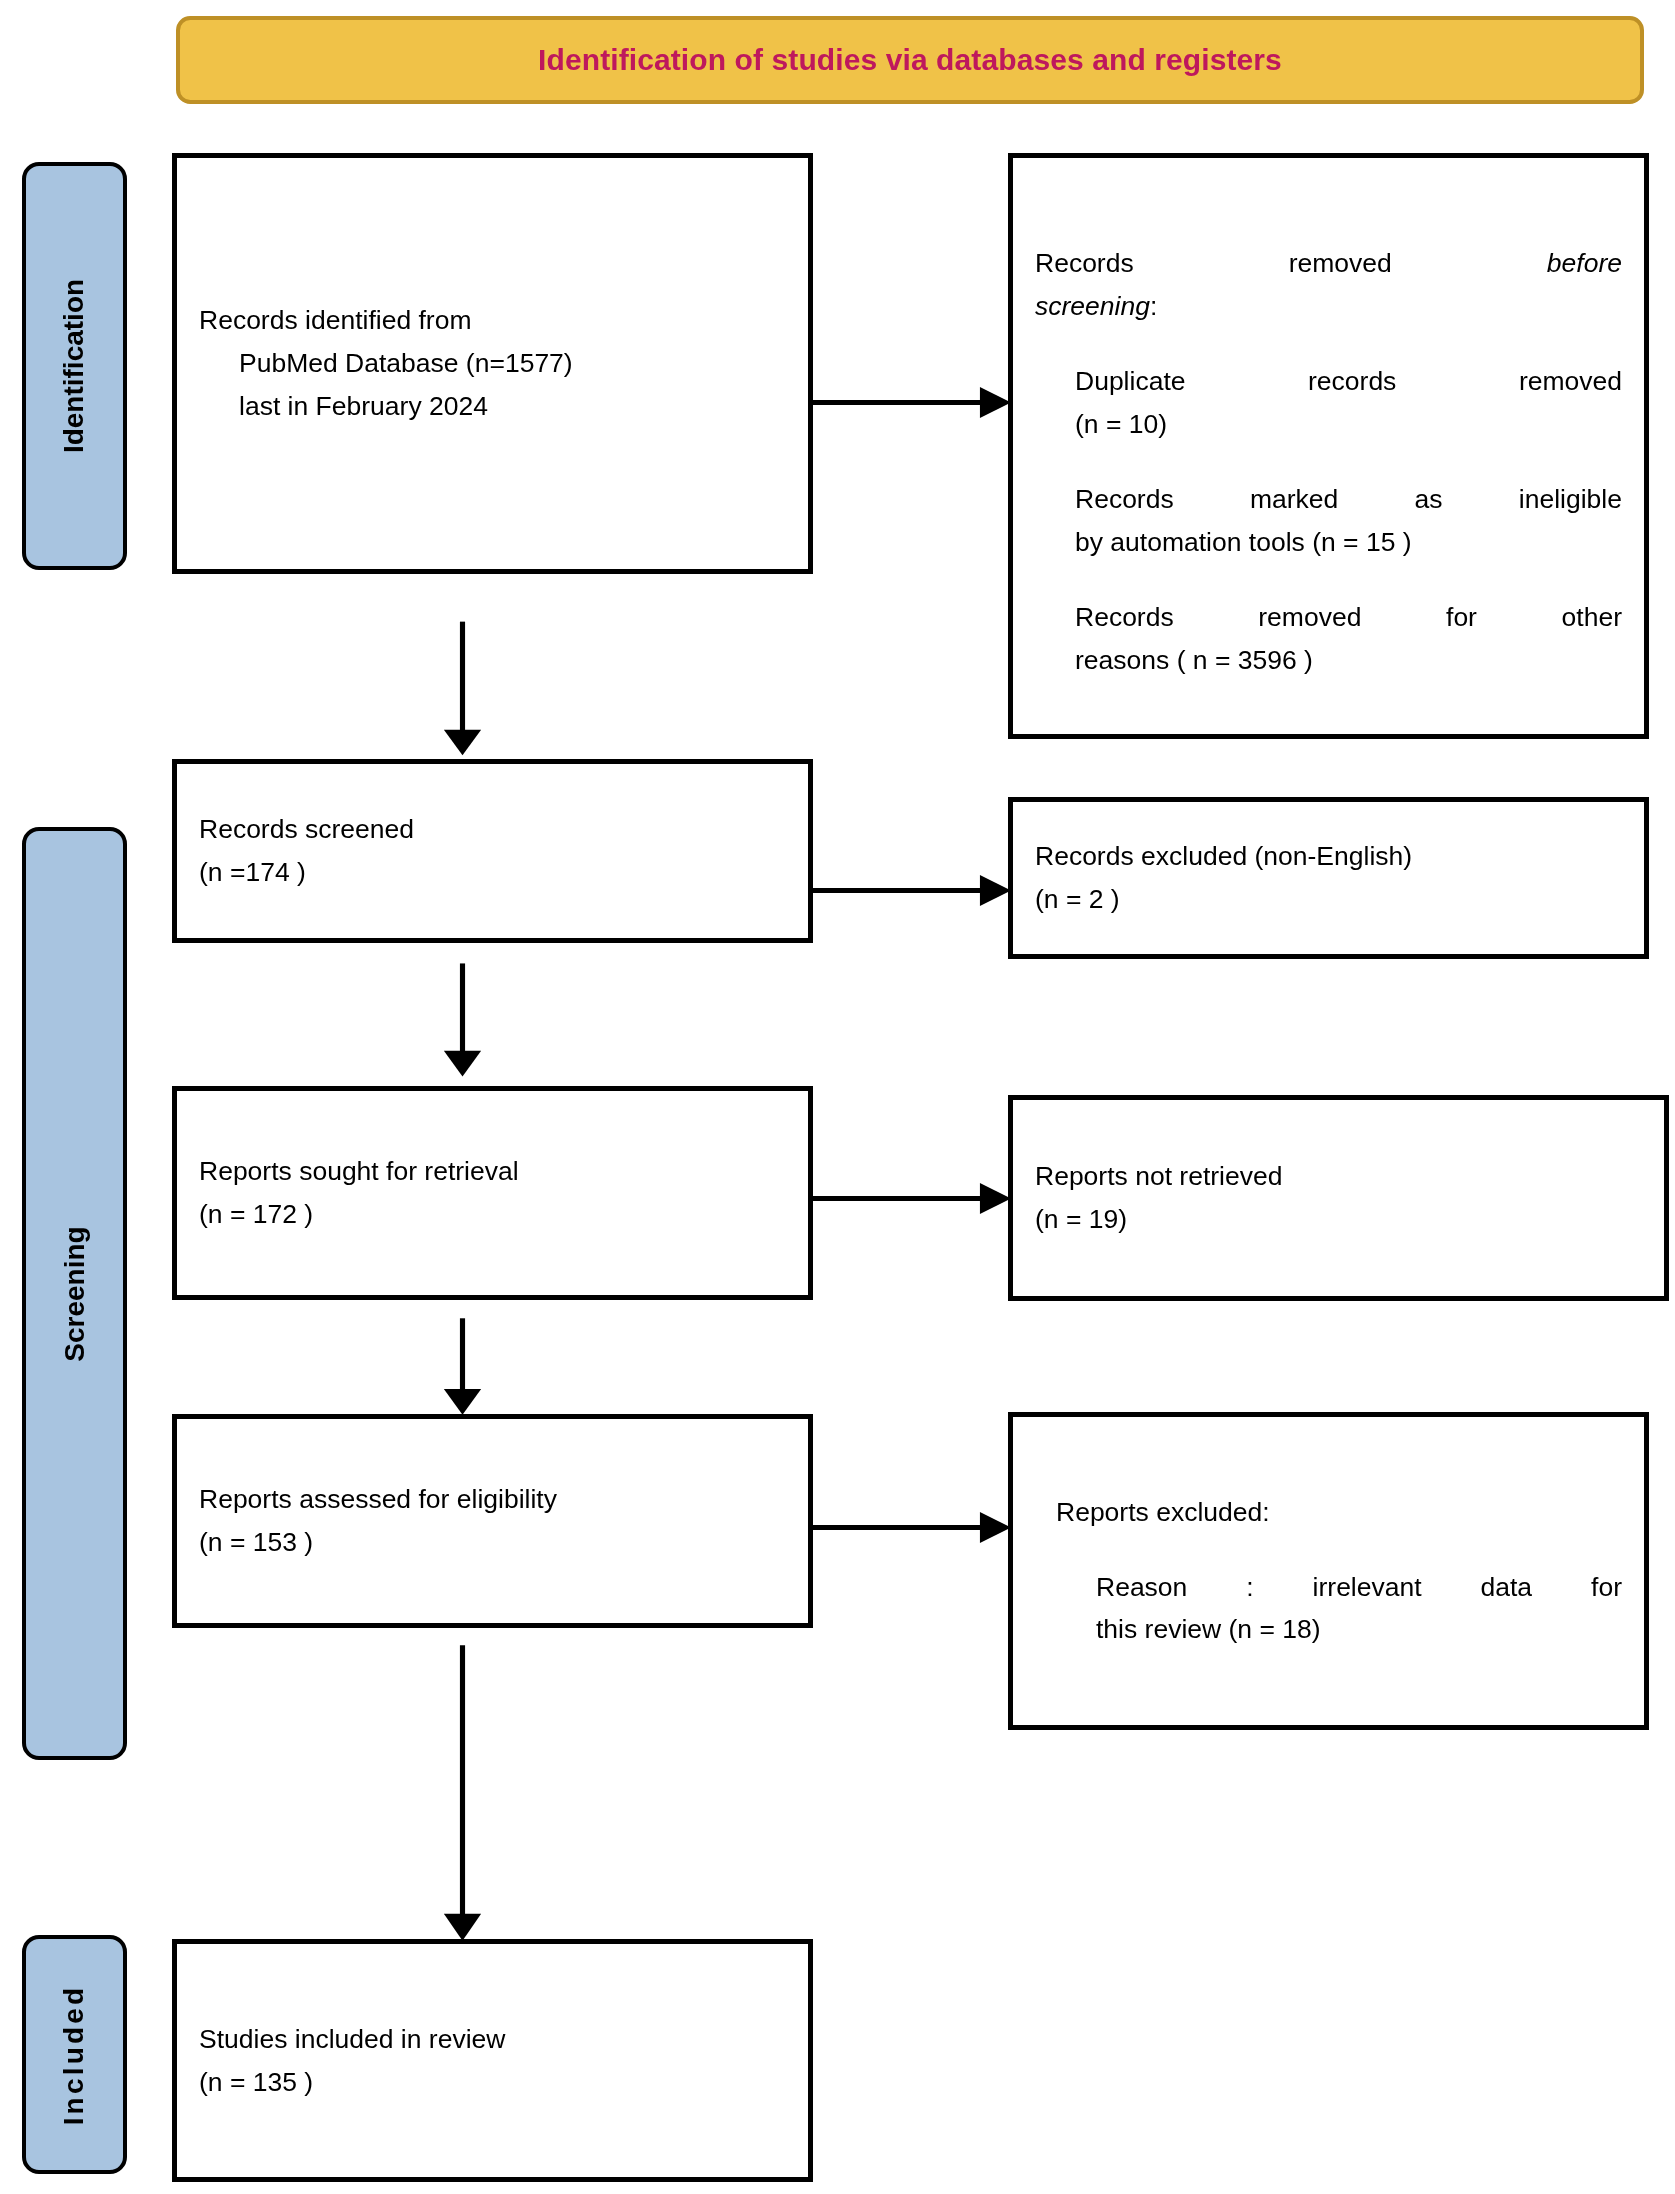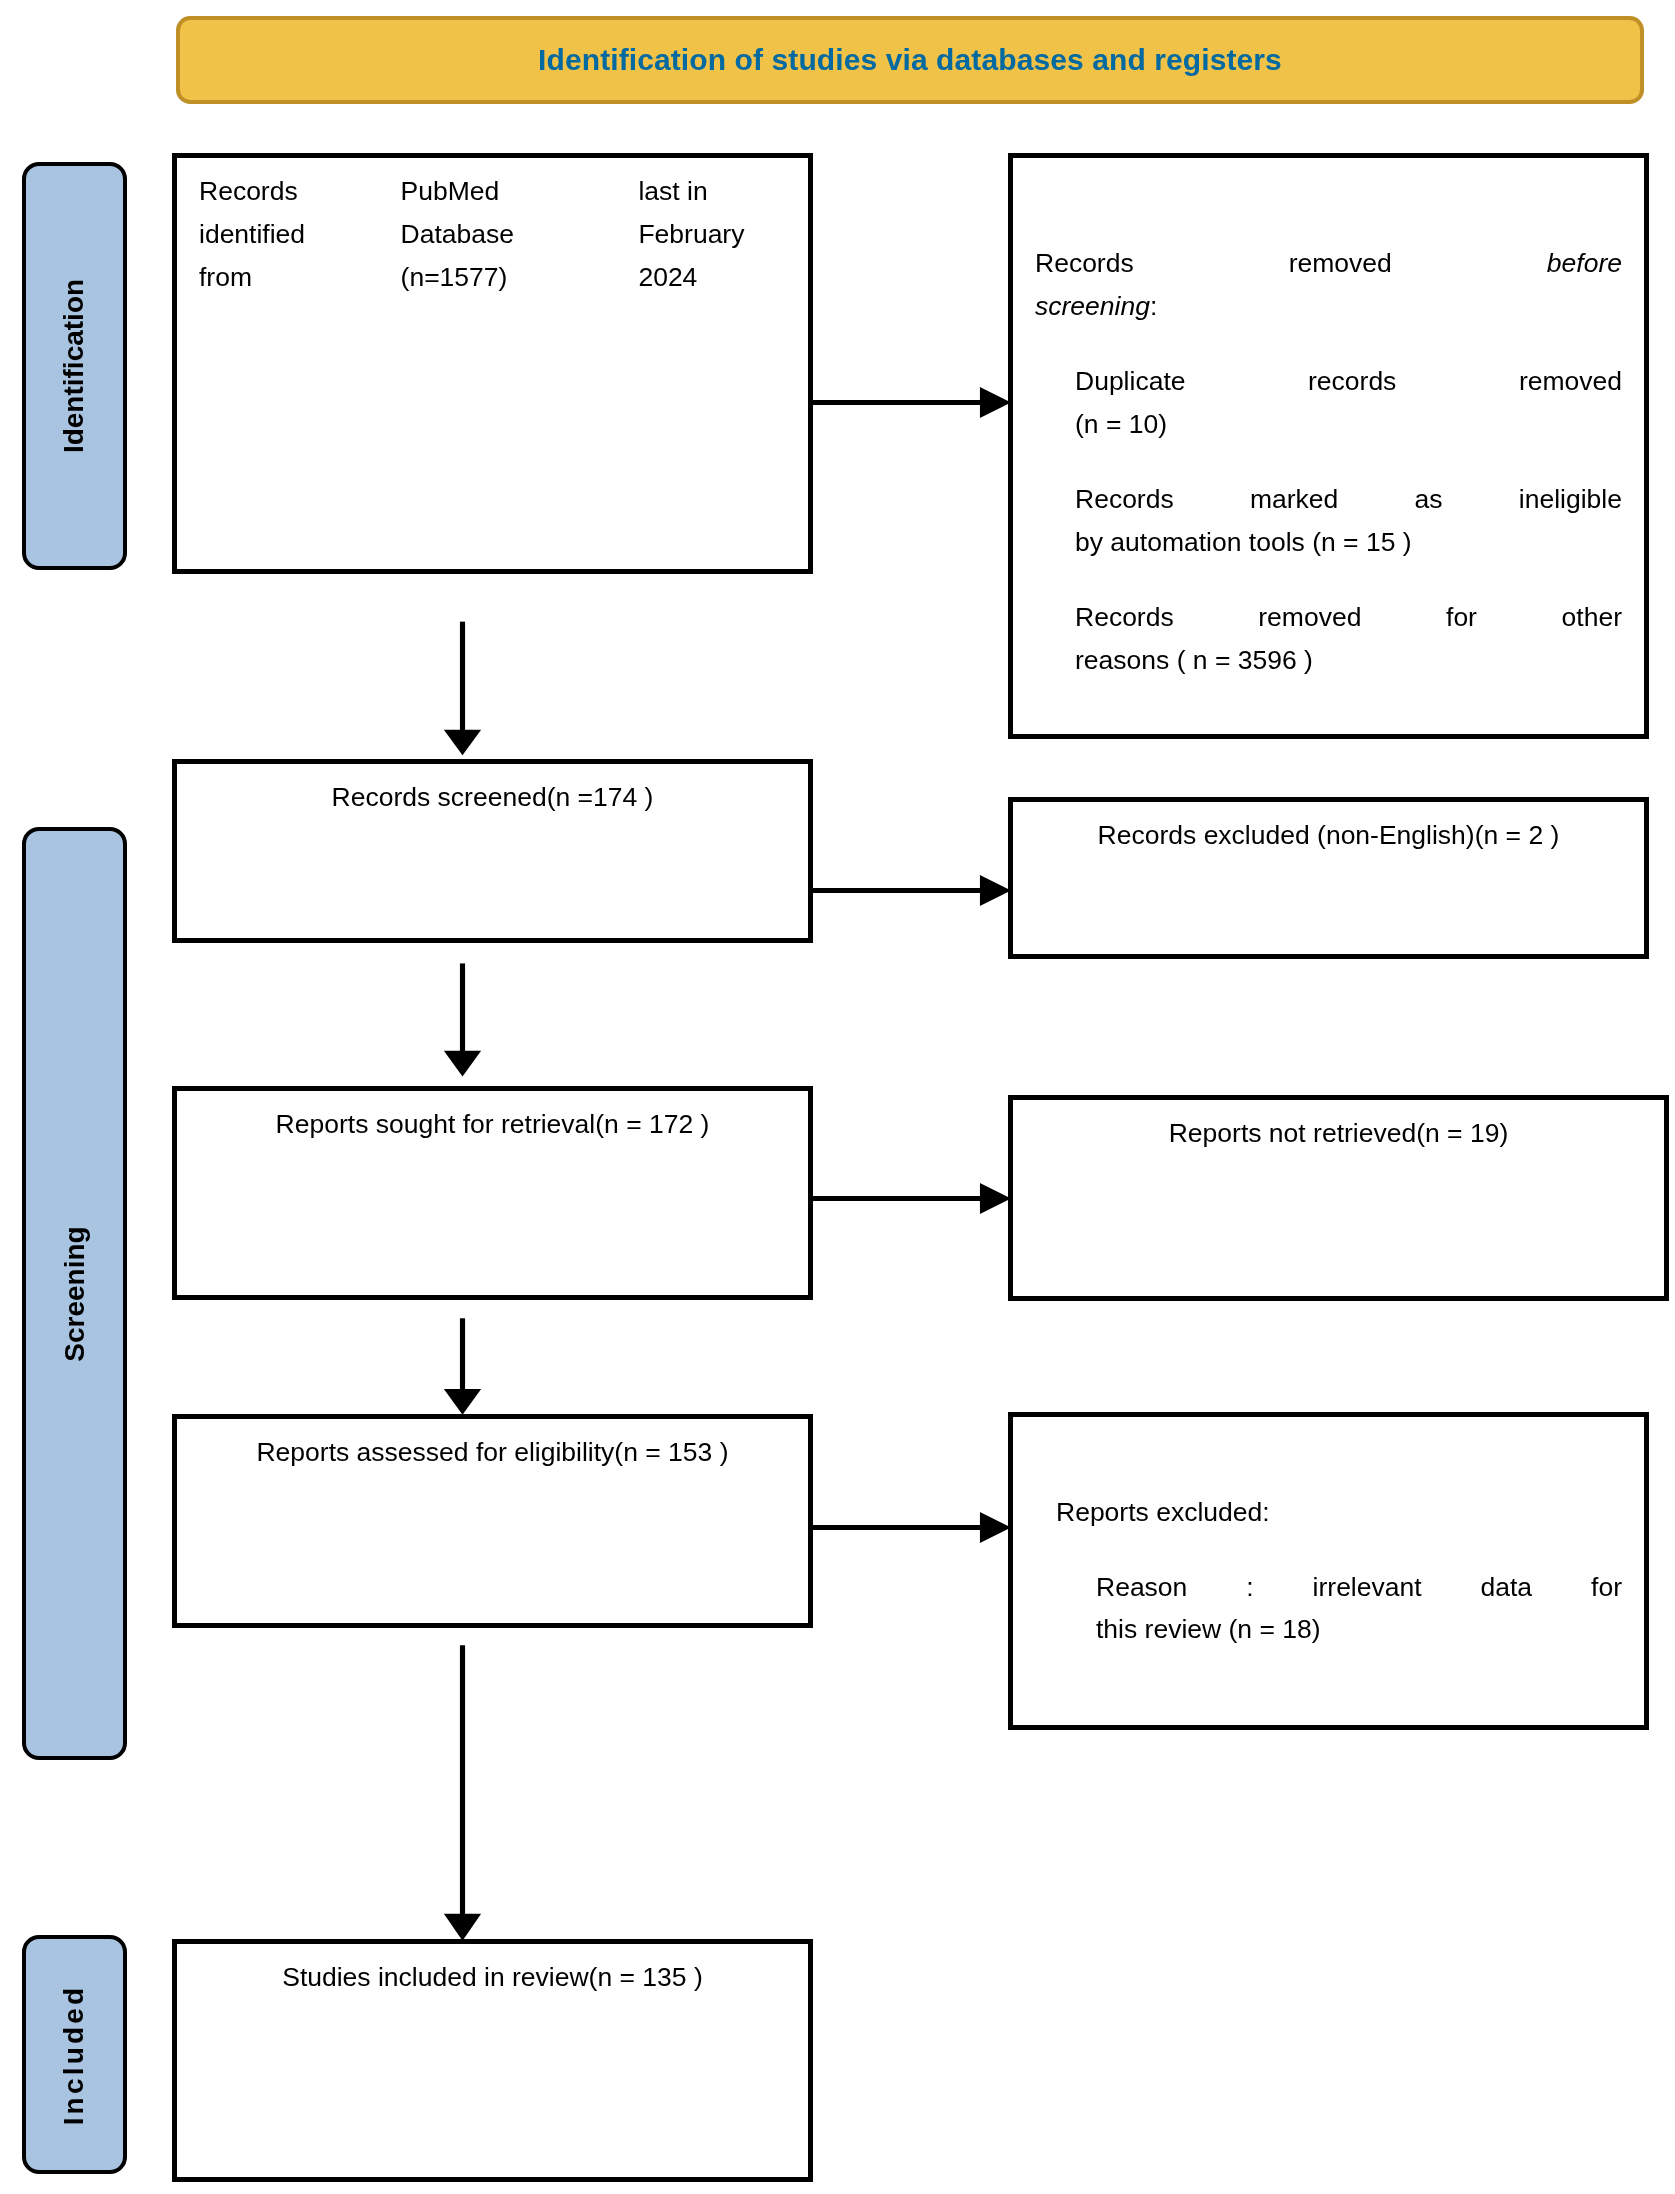--- a/index.html
+++ b/index.html
@@ -29,21 +29,21 @@
     border: 4.5px solid #BE9026;
     border-radius: 14.2px;
     box-sizing: border-box;
     display: flex;
     align-items: center;
     justify-content: center;
   }
   .banner-title {
     font-size: 30px;
     font-weight: bold;
-    color: #0369a1;
+    color: #be185d;
     letter-spacing: 0.1px;
     text-align: center;
   }
 
   
   .stage {
     position: absolute;
     background: #A8C4E0;
     border: 4.5px solid #000000;
     border-radius: 17px;
@@ -87,21 +87,21 @@
   .box-removed     { left: 1008px; top: 153px;  width: 641px;  height: 586px; }
   .box-screened    { left: 172px;  top: 759px; width: 641px;  height: 184px; }
   .box-excluded    { left: 1008px; top: 797px; width: 641px;  height: 162px; }
   .box-sought      { left: 172px;  top: 1086px; width: 641px;  height: 214px; }
   .box-notretr     { left: 1008px; top: 1095px; width: 661px;  height: 206px; }
   .box-assessed    { left: 172px;  top: 1414px; width: 641px;  height: 214px; }
   .box-repexcluded { left: 1008px; top: 1412px; width: 641px;  height: 318px; padding-left: 43px; }
   .box-included    { left: 172px;  top: 1939px; width: 641px;  height: 243px; }
 
   
-  .vcenter { display: flex; justify-content: center; }
+  .vcenter { display: flex; flex-direction: column; justify-content: center; }
   .vtop    { display: flex; flex-direction: column; justify-content: center; }
 
   
   .arrow { position: absolute; }
   .arrow svg { display: block; overflow: visible; }
 </style>
 </head>
 <body>
 
 <div id="canvas">

